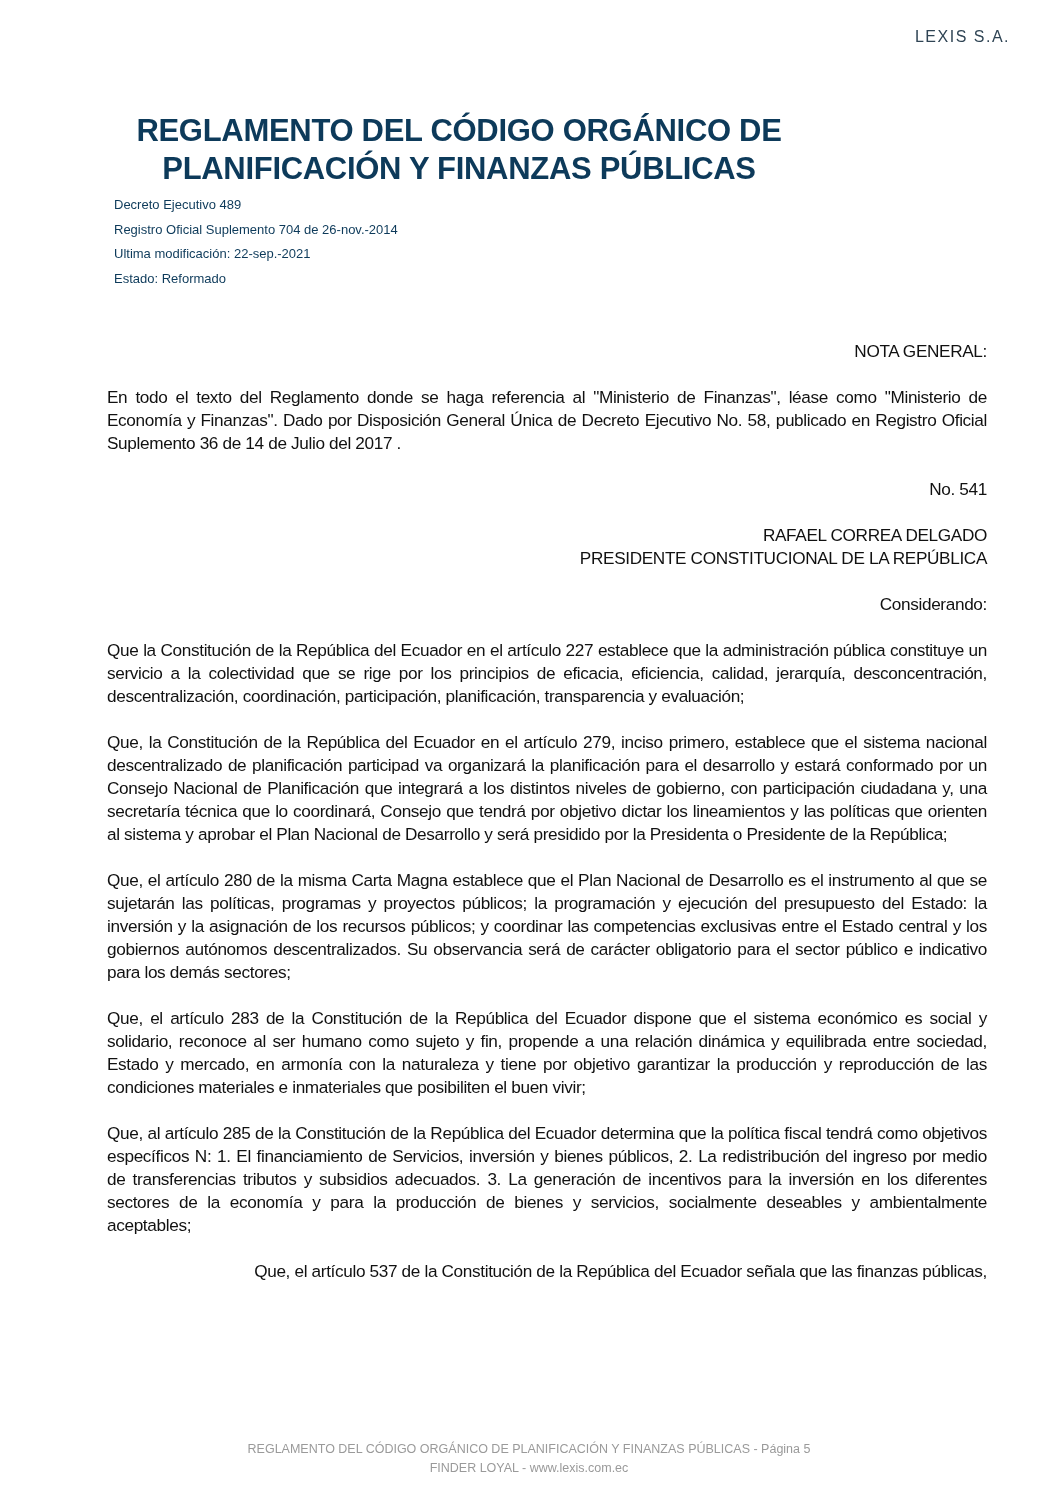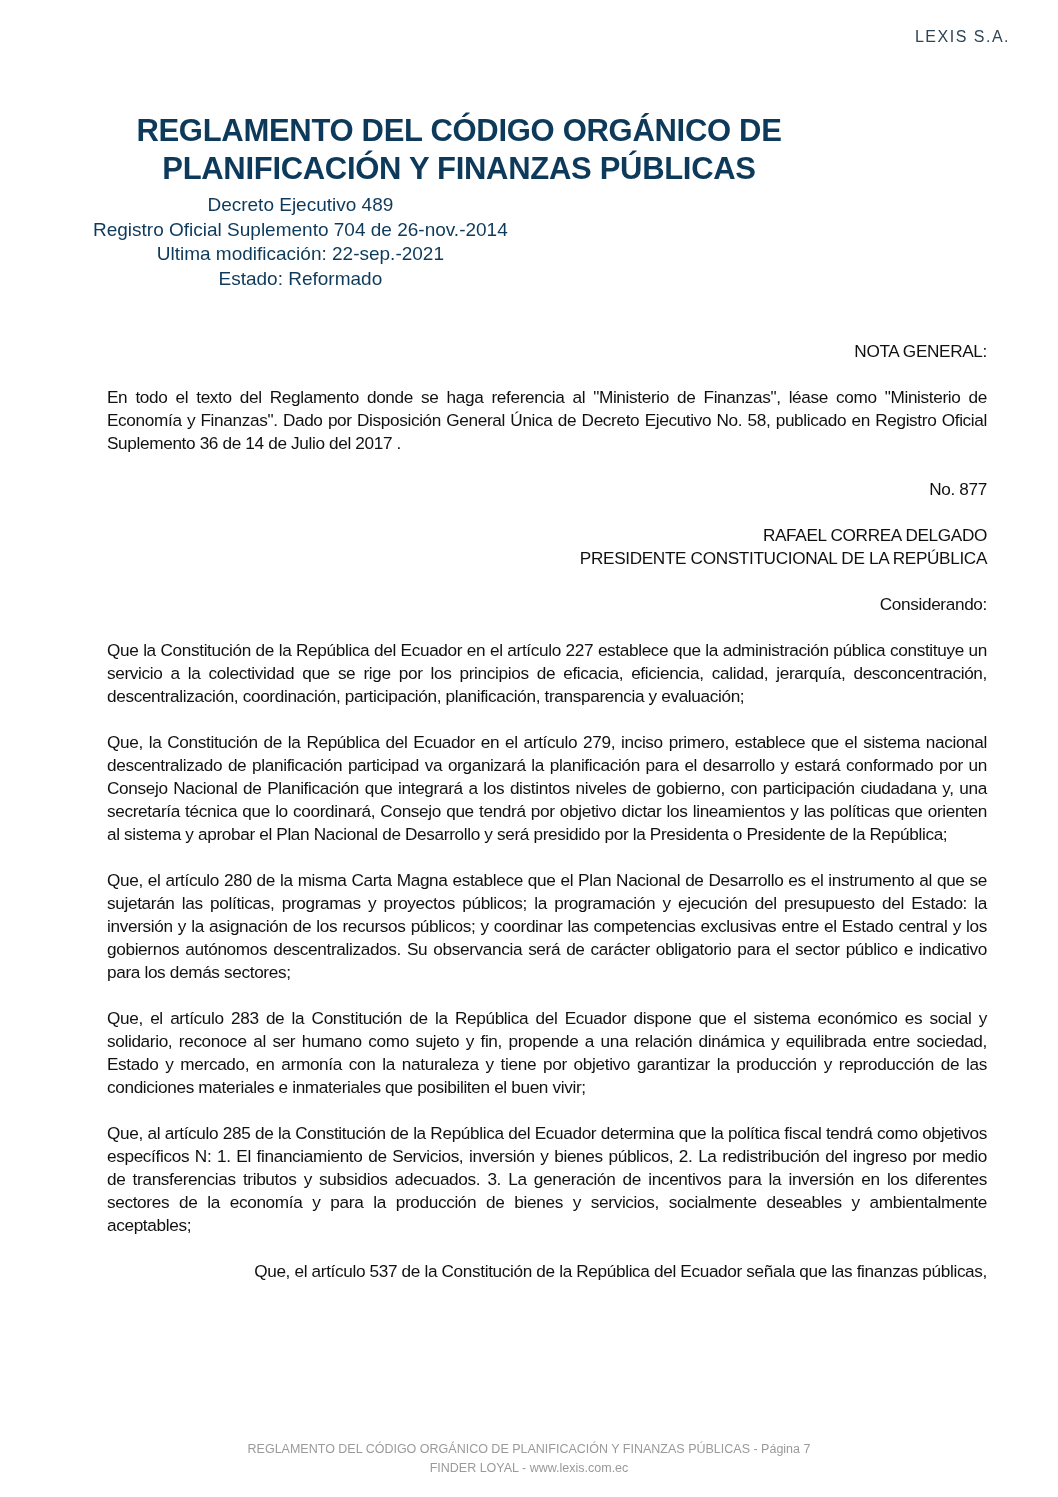--- a/index.html
+++ b/index.html
@@ -31,25 +31,24 @@
       text-align: center;
       color: #0d3a5a;
       font-weight: bold;
       font-size: 31px;
       line-height: 38px;
       letter-spacing: -0.3px;
     }
     .meta {
       position: absolute;
       top: 193px;
-      left: 93px;
+      left: 114px;
       color: #0d3a5a;
-      font-size: 19px;
+      font-size: 13px;
       line-height: 24.5px;
-      text-align: center;
     }
     .meta div { white-space: nowrap; }
     .content {
       position: absolute;
       top: 340px;
       left: 107px;
       width: 880px;
       font-size: 17.2px;
       line-height: 23px;
       letter-spacing: -0.35px;
@@ -83,30 +82,30 @@
 <div class="meta">
   <div>Decreto Ejecutivo 489</div>
   <div>Registro Oficial Suplemento 704 de 26-nov.-2014</div>
   <div>Ultima modificación: 22-sep.-2021</div>
   <div>Estado: Reformado</div>
 </div>
 
 <div class="content">
   <p class="single">NOTA GENERAL:</p>
   <p>En todo el texto del Reglamento donde se haga referencia al "Ministerio de Finanzas", léase como "Ministerio de Economía y Finanzas". Dado por Disposición General Única de Decreto Ejecutivo No. 58, publicado en Registro Oficial Suplemento 36 de 14 de Julio del 2017 .</p>
-  <p class="single">No. 877</p>
+  <p class="single">No. 541</p>
   <p class="single">
     <span>RAFAEL CORREA DELGADO</span><br>
     <span>PRESIDENTE CONSTITUCIONAL DE LA REPÚBLICA</span>
   </p>
   <p class="single">Considerando:</p>
   <p>Que la Constitución de la República del Ecuador en el artículo 227 establece que la administración pública constituye un servicio a la colectividad que se rige por los principios de eficacia, eficiencia, calidad, jerarquía, desconcentración, descentralización, coordinación, participación, planificación, transparencia y evaluación;</p>
   <p>Que, la Constitución de la República del Ecuador en el artículo 279, inciso primero, establece que el sistema nacional descentralizado de planificación participad va organizará la planificación para el desarrollo y estará conformado por un Consejo Nacional de Planificación que integrará a los distintos niveles de gobierno, con participación ciudadana y, una secretaría técnica que lo coordinará, Consejo que tendrá por objetivo dictar los lineamientos y las políticas que orienten al sistema y aprobar el Plan Nacional de Desarrollo y será presidido por la Presidenta o Presidente de la República;</p>
   <p>Que, el artículo 280 de la misma Carta Magna establece que el Plan Nacional de Desarrollo es el instrumento al que se sujetarán las políticas, programas y proyectos públicos; la programación y ejecución del presupuesto del Estado: la inversión y la asignación de los recursos públicos; y coordinar las competencias exclusivas entre el Estado central y los gobiernos autónomos descentralizados. Su observancia será de carácter obligatorio para el sector público e indicativo para los demás sectores;</p>
   <p>Que, el artículo 283 de la Constitución de la República del Ecuador dispone que el sistema económico es social y solidario, reconoce al ser humano como sujeto y fin, propende a una relación dinámica y equilibrada entre sociedad, Estado y mercado, en armonía con la naturaleza y tiene por objetivo garantizar la producción y reproducción de las condiciones materiales e inmateriales que posibiliten el buen vivir;</p>
   <p>Que, al artículo 285 de la Constitución de la República del Ecuador determina que la política fiscal tendrá como objetivos específicos N: 1. El financiamiento de Servicios, inversión y bienes públicos, 2. La redistribución del ingreso por medio de transferencias tributos y subsidios adecuados. 3. La generación de incentivos para la inversión en los diferentes sectores de la economía y para la producción de bienes y servicios, socialmente deseables y ambientalmente aceptables;</p>
   <p class="single">Que, el artículo 537 de la Constitución de la República del Ecuador señala que las finanzas públicas,</p>
 </div>
 
 <div class="footer">
-  <div>REGLAMENTO DEL CÓDIGO ORGÁNICO DE PLANIFICACIÓN Y FINANZAS PÚBLICAS - Página 7</div>
+  <div>REGLAMENTO DEL CÓDIGO ORGÁNICO DE PLANIFICACIÓN Y FINANZAS PÚBLICAS - Página 5</div>
   <div>FINDER LOYAL - www.lexis.com.ec</div>
 </div>
 
 </body></html>

